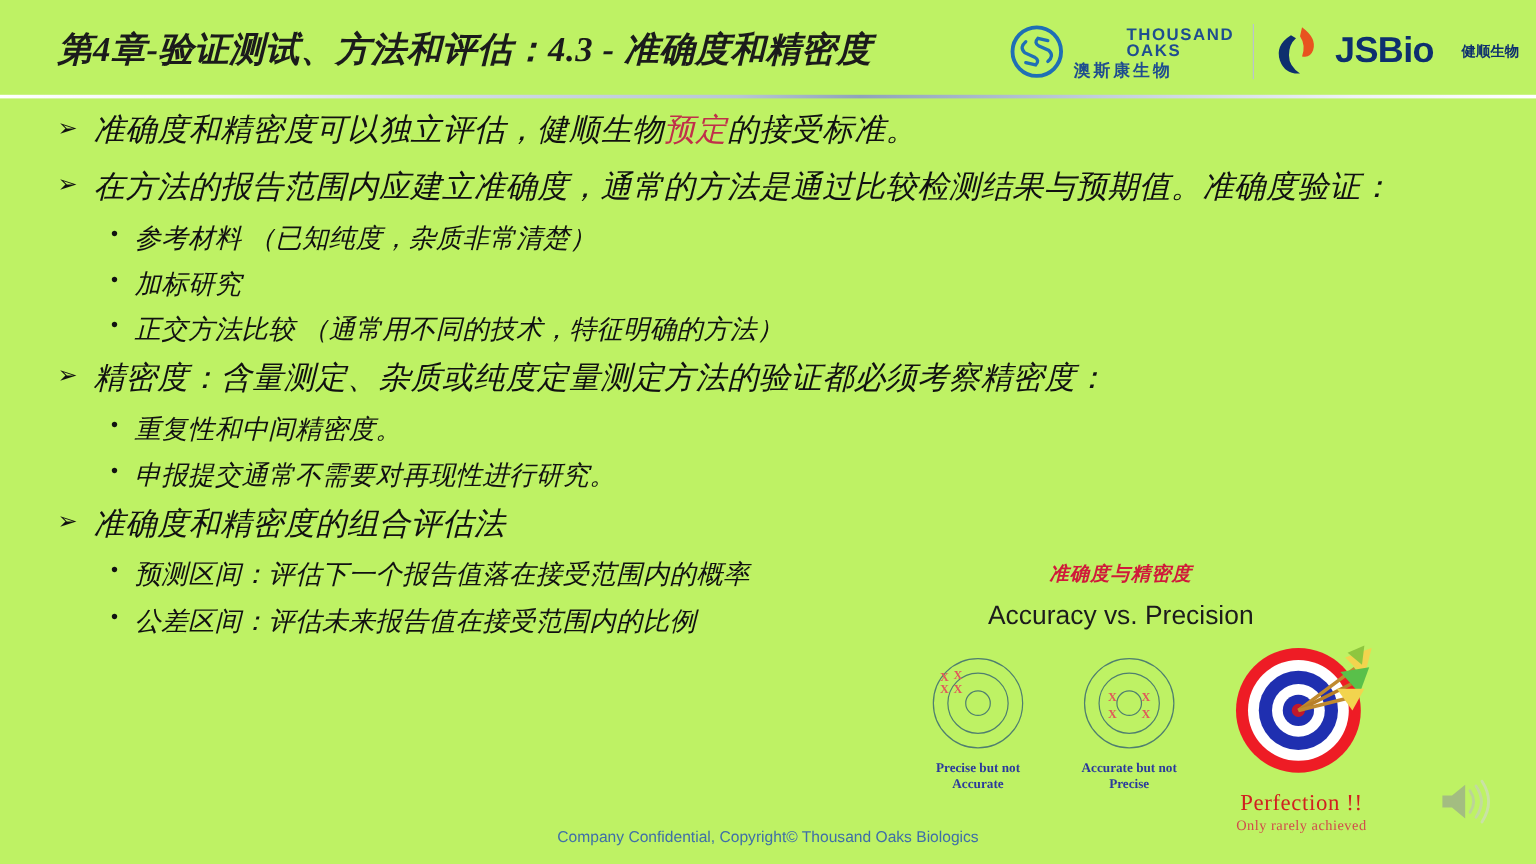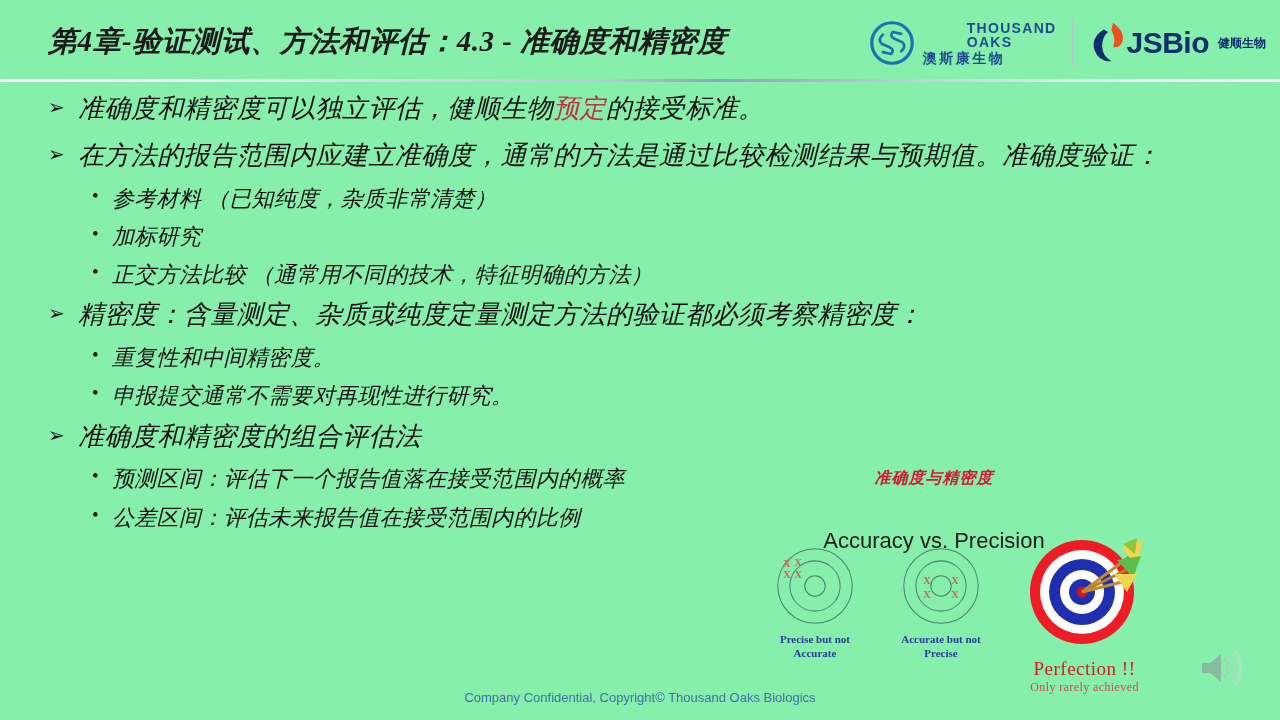--- a/index.html
+++ b/index.html
@@ -12,21 +12,21 @@
     height: 720px;
     overflow: hidden;
     font-family: "Liberation Serif", "DejaVu Serif", serif;
     position: relative;
   }
 
   
   #slide {
     position: absolute;
     inset: 0;
-    background: #86efac;
+    background: #bef264;
   }
 
   
   #header {
     position: absolute;
     left: 0; top: 0;
     width: 1280px;
     height: 84px;
   }
   #slide-title {
@@ -94,21 +94,21 @@
   }
   .logo-sep {
     width: 1px;
     height: 46px;
     background: #b9c3ce;
     margin: 0 14px 0 0;
   }
   .logo-js {
     display: flex;
     align-items: center;
-    gap: 3px;
+    gap: 17px;
     padding-right: 8px;
   }
   .js-mark { width: 42px; height: 44px; flex: 0 0 42px; }
   .js-word {
     font-family: "Liberation Sans", sans-serif;
     font-size: 30px;
     font-weight: 700;
     color: #0d2f6e;
     letter-spacing: -0.5px;
     margin-left: -6px;
@@ -196,21 +196,20 @@
     letter-spacing: 1px;
   }
   #fig-title-en {
     position: absolute;
     left: 0; top: 32px;
     width: 372px;
     text-align: center;
     font-family: "Liberation Sans", sans-serif;
     font-size: 22px;
     color: #1c1c1c;
-    margin-top: 28px;
   }
   .target-wrap {
     position: absolute;
     width: 130px;
     text-align: center;
   }
   #target-a { left: 2px; top: 78px; }
   #target-b { left: 128px; top: 78px; }
   .target-caption {
     font-family: "Liberation Serif", "DejaVu Serif", serif;

